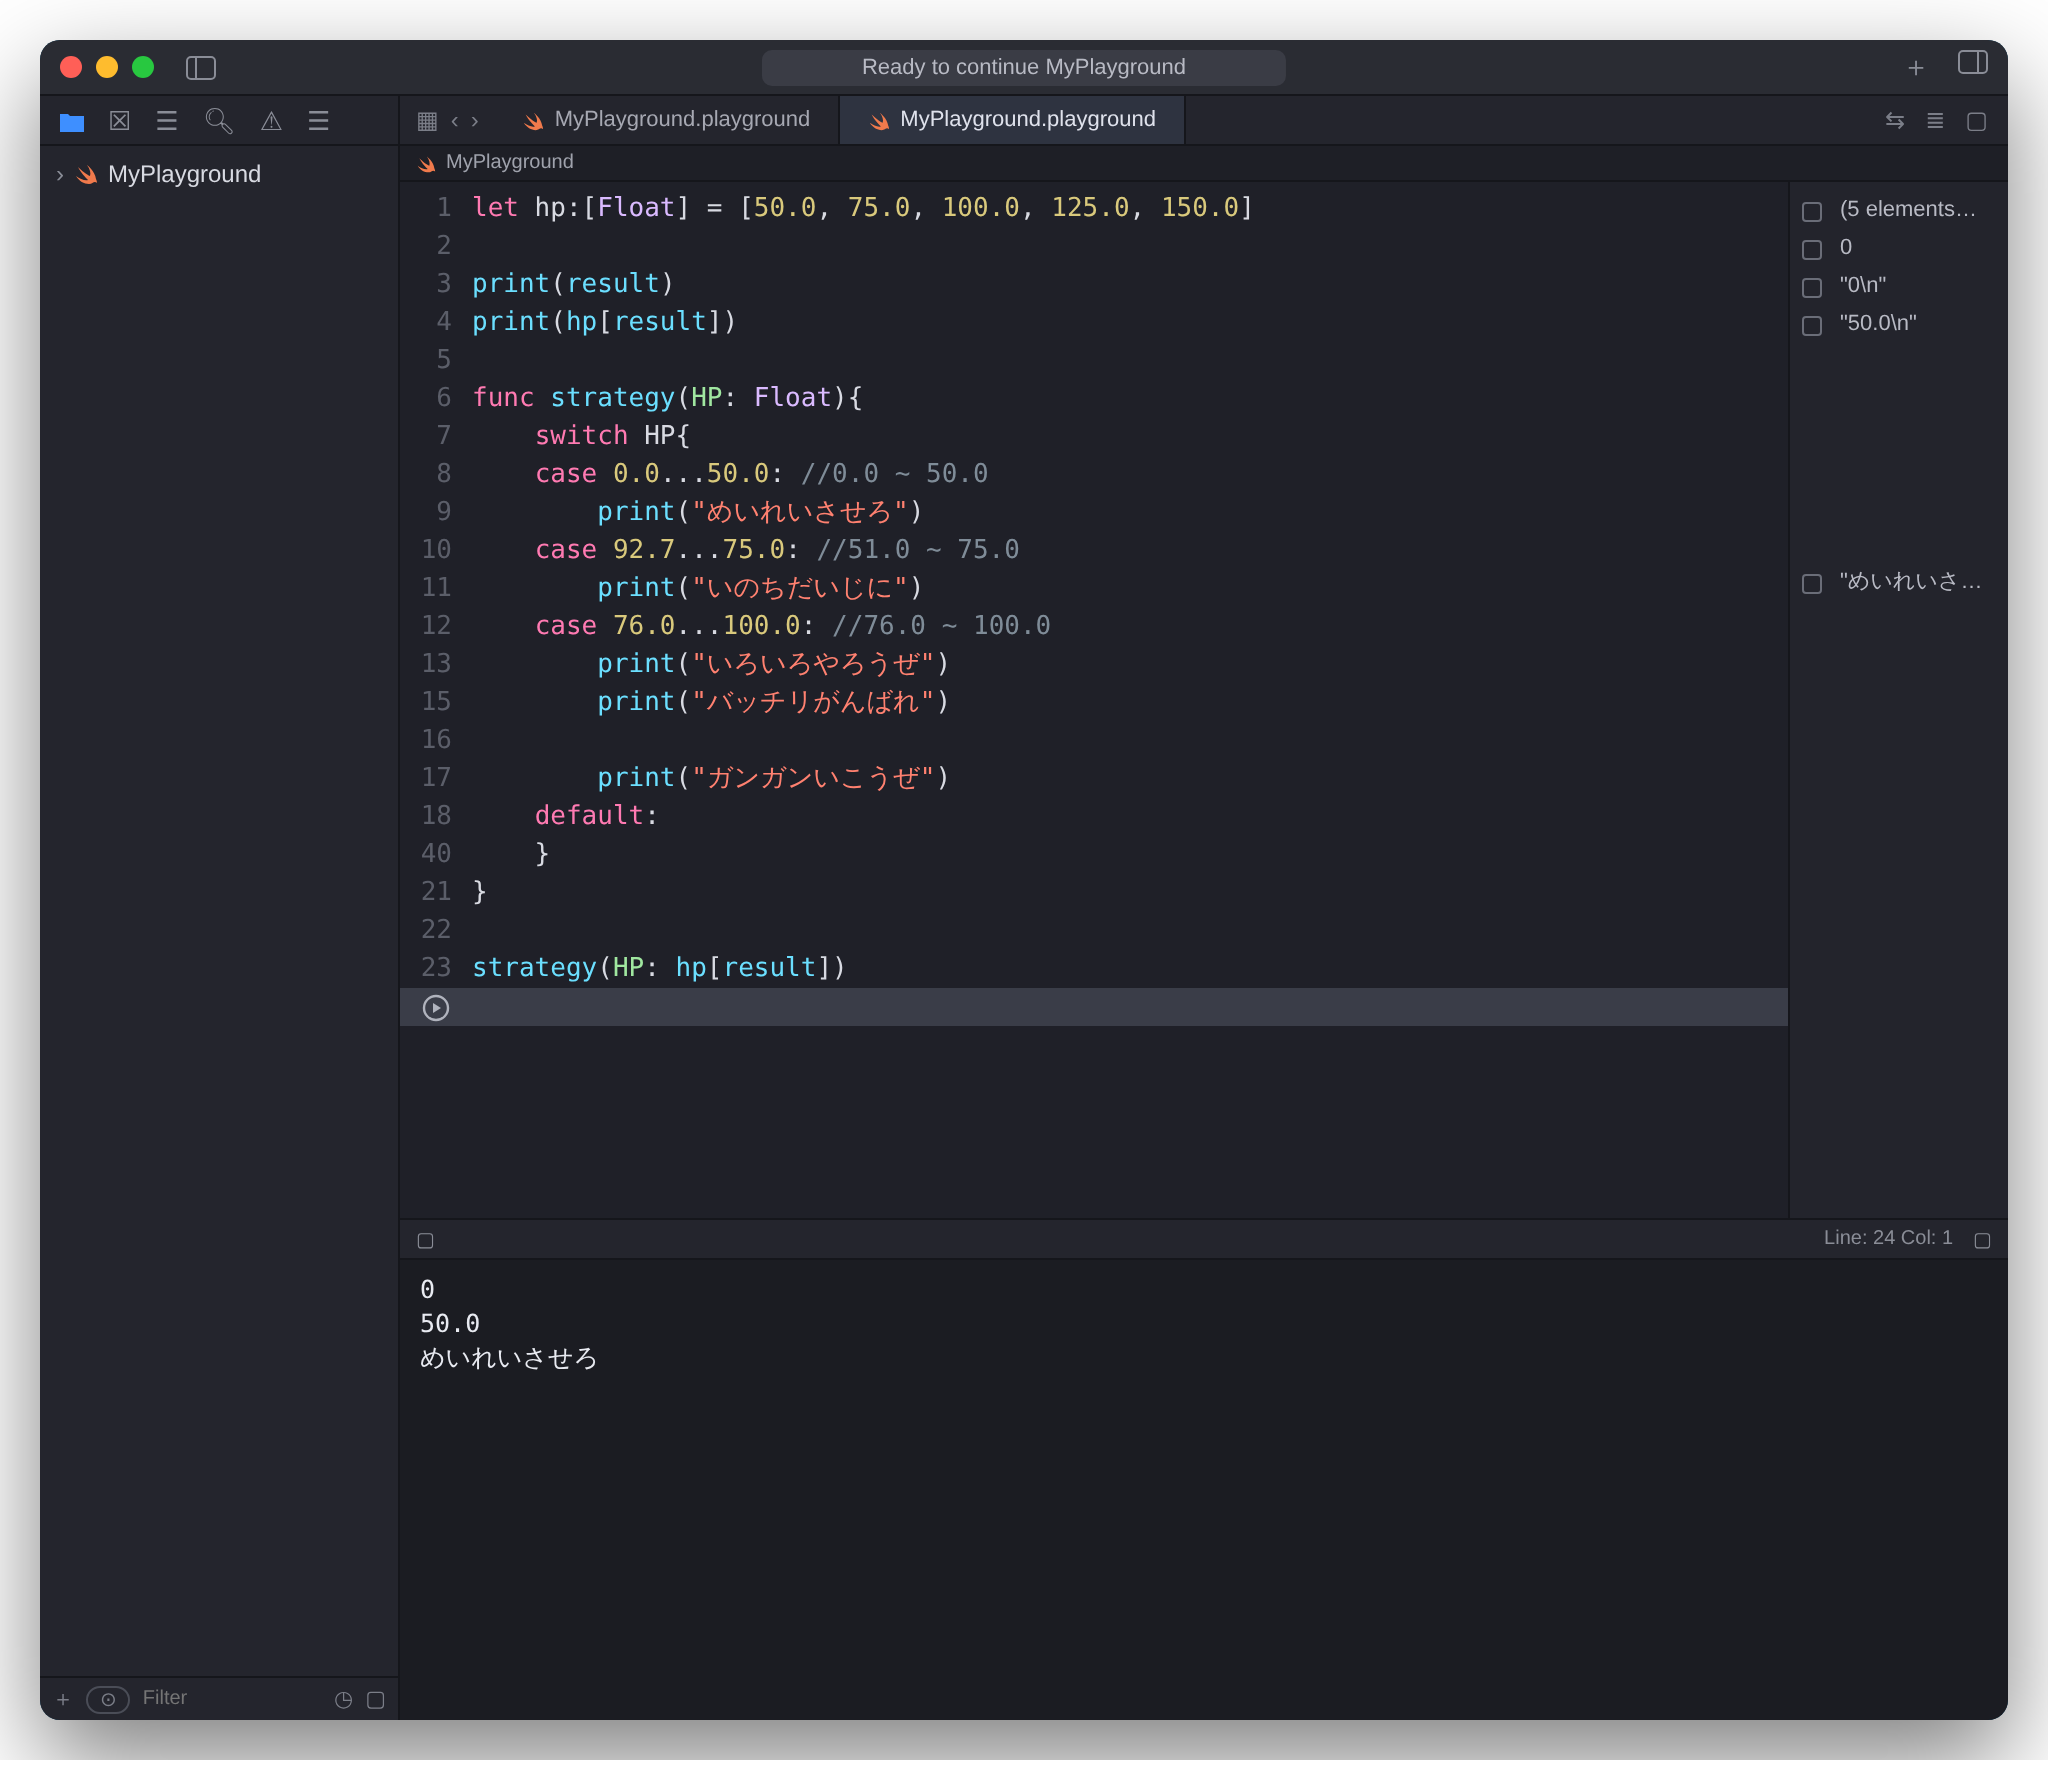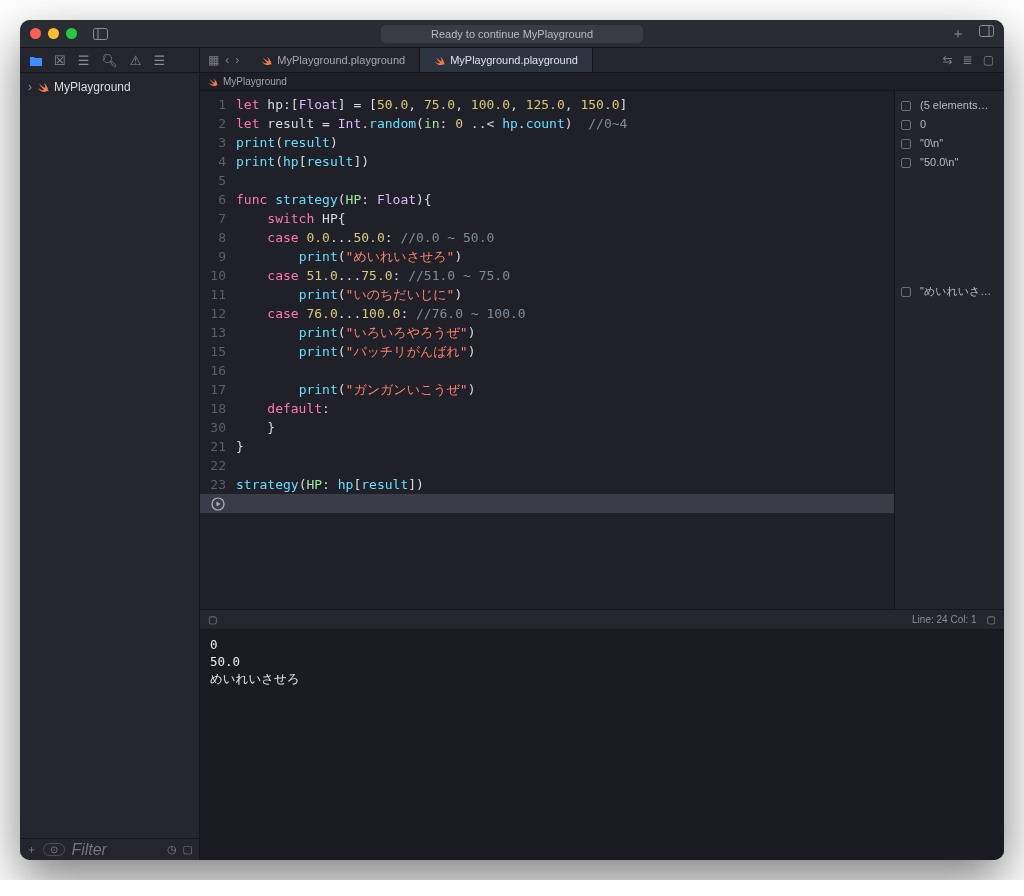--- a/index.html
+++ b/index.html
@@ -59,23 +59,22 @@
   .nav-tabs .ico.active { color:#3e8fff; }
   .nav-tree { flex:1; padding:6px 8px; font-size:12px; color:#d8dae2;}
   .tree-row { display:flex; align-items:center; gap:5px; padding:1px 0;}
   .swift-bird { color:#f07a4c; font-size:12px;}
   .nav-footer {
     height:22px; border-top:1px solid #15161b; display:flex; align-items:center;
     padding:0 6px; gap:6px; color:#7b7e88; font-size:11px;
   }
   .pill { border:1px solid #4a4d57; border-radius:10px; padding:0 6px; font-size:10px;}
   .nav-footer input {
-    background:transparent; border:none; color:#9ea1ab; font-size:16px; width:70px;
+    background:transparent; border:none; color:#9ea1ab; font-size:10px; width:70px;
     outline:none;
-    font-style:italic;
   }
   
   .editor-side { flex:1; display:flex; flex-direction:column; min-width:0;}
   .tabbar {
     height:25px; background:#24252d; border-bottom:1px solid #15161b;
     display:flex; align-items:stretch;
   }
   .tabbar .nav-arrows { display:flex; align-items:center; gap:6px; padding:0 8px; color:#7b7e88;}
   .tab {
     display:flex; align-items:center; gap:5px; padding:0 14px;
@@ -249,21 +248,20 @@
 
       <div class="edit-row">
         <div class="code-col">
           <div class="code-area">
 <div class="code-line">
                 <span class="gutter">1</span>
                 <span class="code"><span class="kw">let</span><span class="op"> hp:[</span><span class="ty">Float</span><span class="op">] = [</span><span class="num">50.0</span><span>, </span><span class="num">75.0</span><span>, </span><span class="num">100.0</span><span>, </span><span class="num">125.0</span><span>, </span><span class="num">150.0</span><span>]</span></span>
               </div>
 <div class="code-line">
                 <span class="gutter">2</span>
-                <span class="code"><span class="kw">let</span><span> result = </span><span class="ty">Int</span><span>.</span><span class="fn">random</span><span>(</span><span class="param">in</span><span>: </span><span class="num">0</span><span> ..&lt; </span><span class="id">hp</span><span>.</span><span class="id">count</span><span>)  </span><span class="cm">//0~4</span></span>
               </div>
 <div class="code-line">
                 <span class="gutter">3</span>
                 <span class="code"><span class="fn">print</span><span>(</span><span class="id">result</span><span>)</span></span>
               </div>
 <div class="code-line">
                 <span class="gutter">4</span>
                 <span class="code"><span class="fn">print</span><span>(</span><span class="id">hp</span><span>[</span><span class="id">result</span><span>])</span></span>
               </div>
 <div class="code-line">
@@ -281,21 +279,21 @@
 <div class="code-line">
                 <span class="gutter">8</span>
                 <span class="code"><span>    </span><span class="kw">case</span><span> </span><span class="num">0.0</span><span>...</span><span class="num">50.0</span><span>: </span><span class="cm">//0.0 ~ 50.0</span></span>
               </div>
 <div class="code-line">
                 <span class="gutter">9</span>
                 <span class="code"><span>        </span><span class="fn">print</span><span>(</span><span class="str">"めいれいさせろ"</span><span>)</span></span>
               </div>
 <div class="code-line">
                 <span class="gutter">10</span>
-                <span class="code"><span>    </span><span class="kw">case</span><span> </span><span class="num">51.0</span><span>...</span><span class="num">75.0</span><span>: </span><span class="cm">//51.0 ~ 75.0</span></span>
+                <span class="code"><span>    </span><span class="kw">case</span><span> </span><span class="num">92.7</span><span>...</span><span class="num">75.0</span><span>: </span><span class="cm">//51.0 ~ 75.0</span></span>
               </div>
 <div class="code-line">
                 <span class="gutter">11</span>
                 <span class="code"><span>        </span><span class="fn">print</span><span>(</span><span class="str">"いのちだいじに"</span><span>)</span></span>
               </div>
 <div class="code-line">
                 <span class="gutter">12</span>
                 <span class="code"><span>    </span><span class="kw">case</span><span> </span><span class="num">76.0</span><span>...</span><span class="num">100.0</span><span>: </span><span class="cm">//76.0 ~ 100.0</span></span>
               </div>
 <div class="code-line">
@@ -311,21 +309,21 @@
               </div>
 <div class="code-line">
                 <span class="gutter">17</span>
                 <span class="code"><span>        </span><span class="fn">print</span><span>(</span><span class="str">"ガンガンいこうぜ"</span><span>)</span></span>
               </div>
 <div class="code-line">
                 <span class="gutter">18</span>
                 <span class="code"><span>    </span><span class="kw">default</span><span>:</span></span>
               </div>
 <div class="code-line">
-                <span class="gutter">30</span>
+                <span class="gutter">40</span>
                 <span class="code">    }</span>
               </div>
 <div class="code-line">
                 <span class="gutter">21</span>
                 <span class="code">}</span>
               </div>
 <div class="code-line">
                 <span class="gutter">22</span>
                 <span class="code"></span>
               </div>

